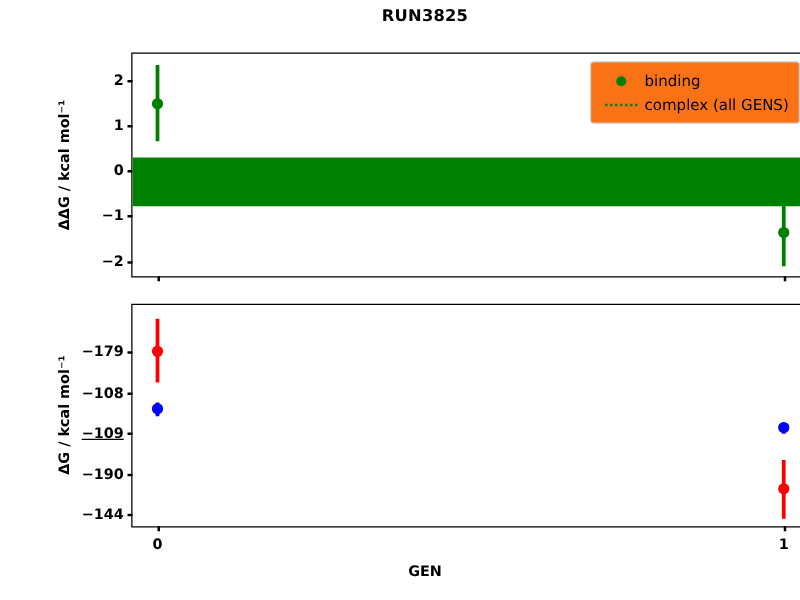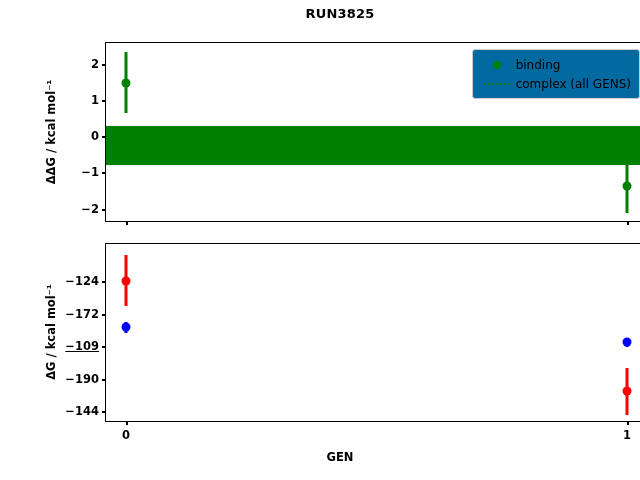--- a/index.html
+++ b/index.html
@@ -53,21 +53,21 @@
   
   .errbar{position:absolute;width:3px;transform:translateX(-50%);}
   .marker{
     position:absolute;width:9px;height:9px;border-radius:50%;
     transform:translate(-50%,-50%);
   }
   .band{position:absolute;left:0;width:100%;}
 
   
   .legend{
-    position:absolute;background:#0369a1;border:1px solid #ccc;border-radius:3px;
+    position:absolute;background:#f97316;border:1px solid #ccc;border-radius:3px;
     box-shadow:0 0 0 0 rgba(0,0,0,0);
     padding:5px 8px 5px 7px;
   }
   .legend-row{display:flex;align-items:center;height:19px;}
   .legend-key{
     width:34px;flex:0 0 34px;display:flex;align-items:center;justify-content:center;
   }
   .legend-dot{width:8px;height:8px;border-radius:50%;display:block;}
   .legend-dash{
     width:26px;height:0;border-top:2px dotted #1a7a1a;display:block;
@@ -127,23 +127,23 @@
         <span class="legend-label">complex (all GENS)</span>
       </div>
     </div>
   </div>
 
   <div class="ylabel" id="ylab-top">ΔΔG / kcal mol⁻¹</div>
 
   <div class="axes" id="ax-bot">
 
     <div class="ytick" style="top:37px;"></div>
-    <div class="yticklabel" style="top:37px;">−124</div>
+    <div class="yticklabel" style="top:37px;">−179</div>
     <div class="ytick" style="top:70px;"></div>
-    <div class="yticklabel" style="top:70px;">−172</div>
+    <div class="yticklabel" style="top:70px;">−108</div>
     <div class="ytick" style="top:102px;"></div>
     <div class="yticklabel" style="top:102px;text-decoration:underline;">−109</div>
     <div class="ytick" style="top:135px;"></div>
     <div class="yticklabel" style="top:135px;">−190</div>
     <div class="ytick" style="top:167px;"></div>
     <div class="yticklabel" style="top:167px;">−144</div>
 
     <div class="xtick" style="left:20px;"></div>
     <div class="xticklabel" style="left:20px;">0</div>
     <div class="xtick" style="left:521px;"></div>

